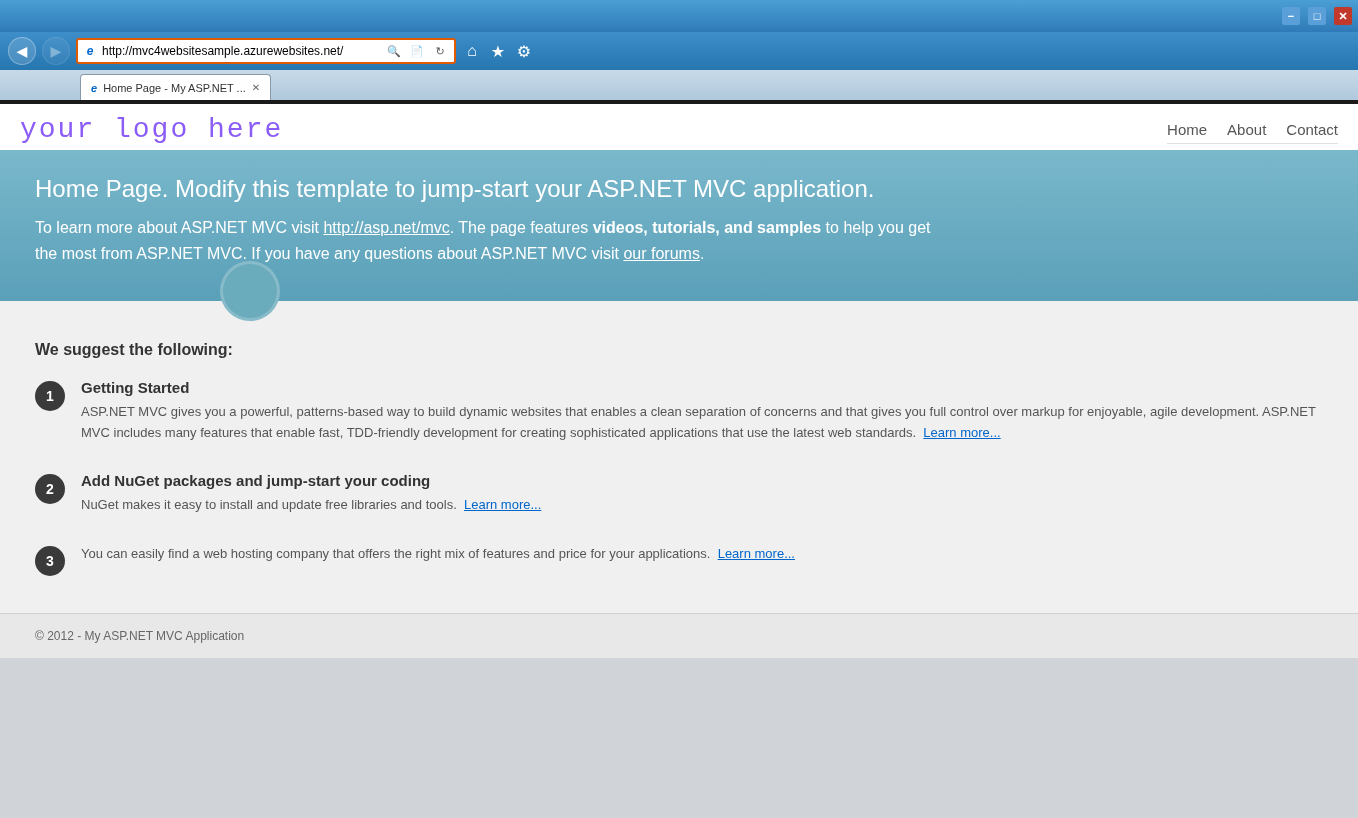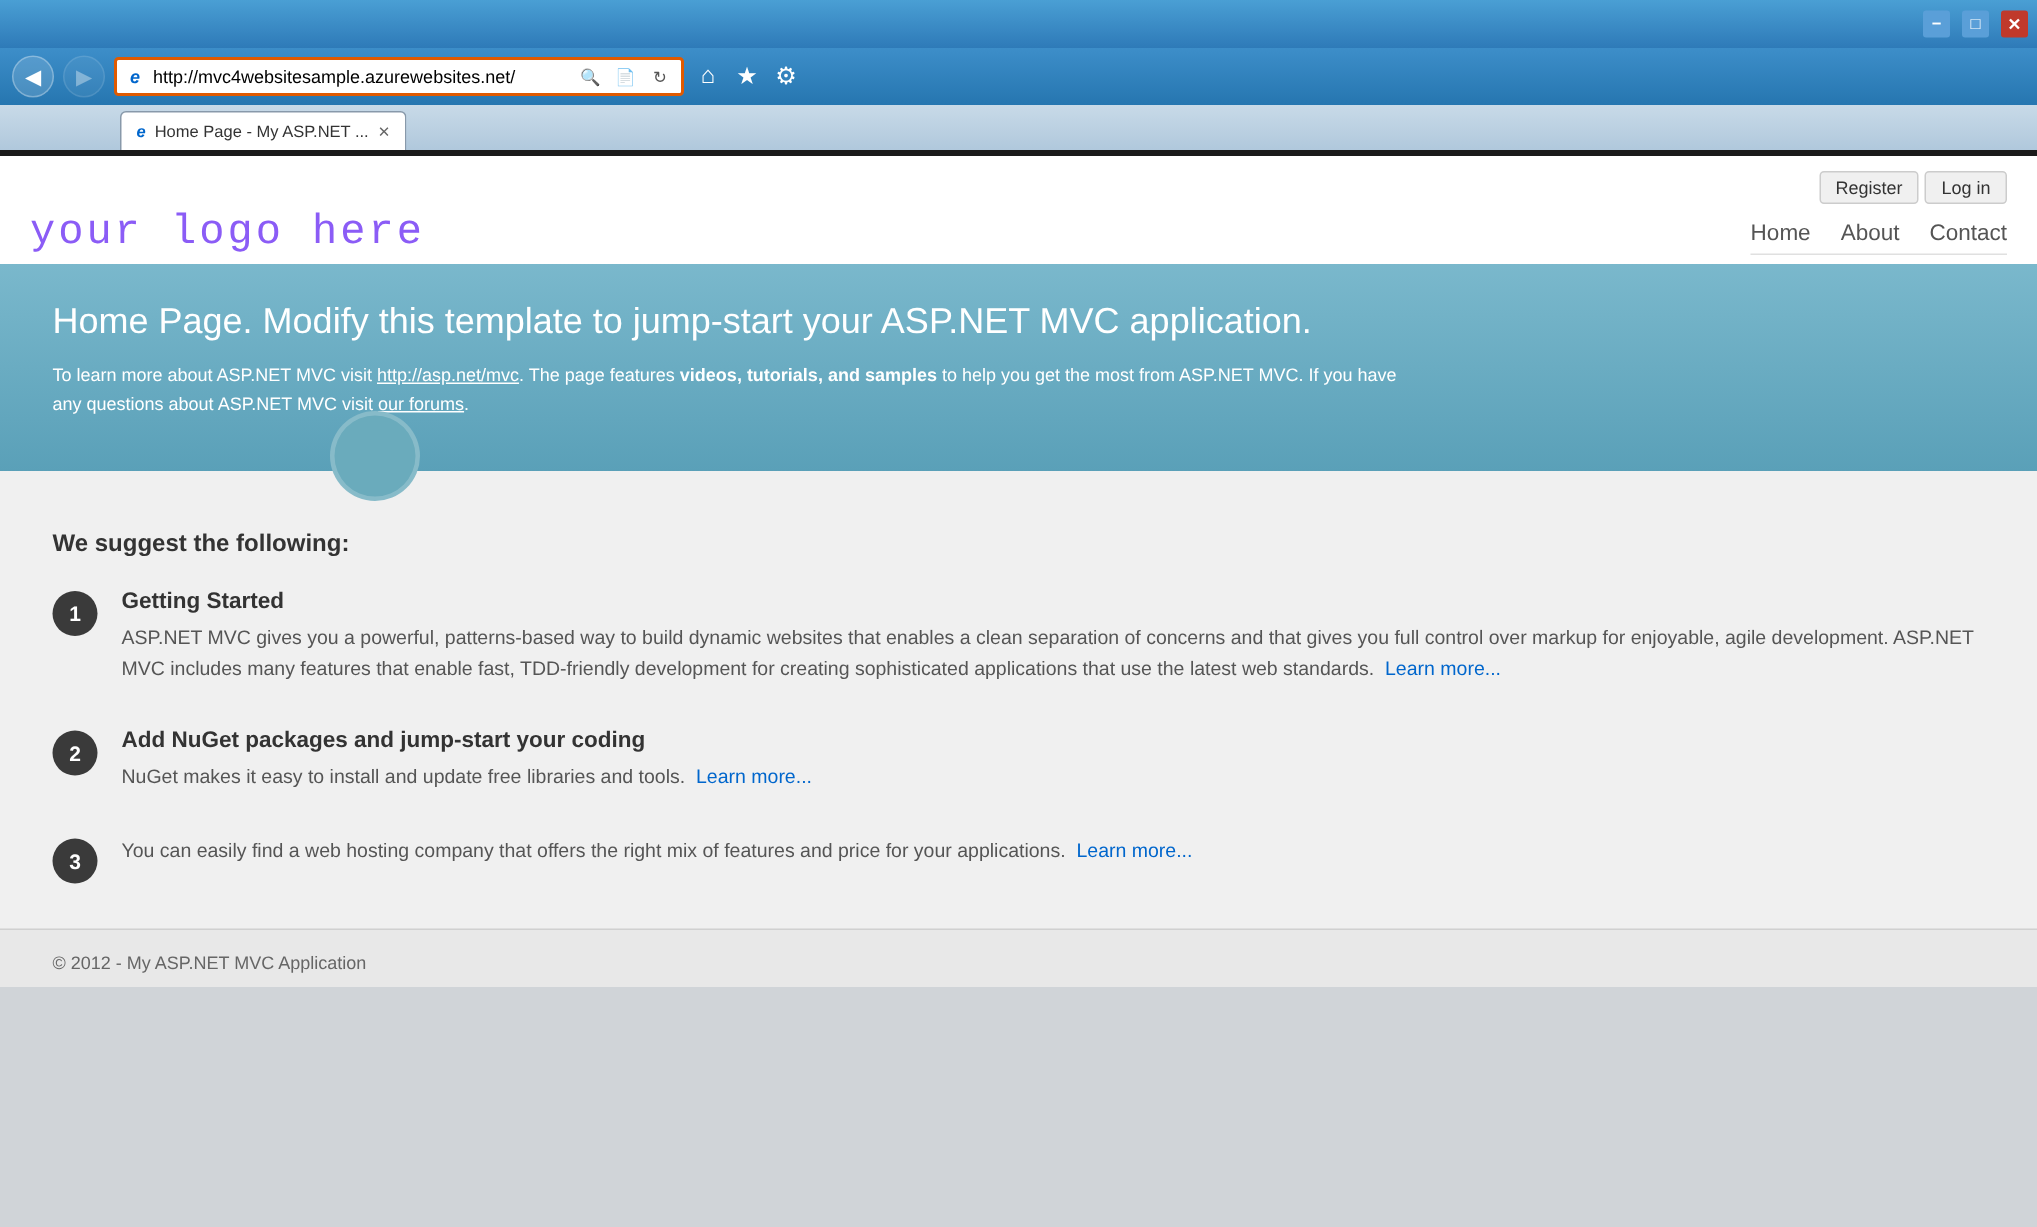--- a/index.html
+++ b/index.html
@@ -257,21 +257,21 @@
       font-size: 24px;
       color: white;
       margin-bottom: 12px;
     }
 
     .hero-title strong {
       font-weight: 400;
     }
 
     .hero-text {
-      font-size: 12px;
+      font-size: 16px;
       color: white;
       line-height: 1.6;
       max-width: 900px;
     }
 
     .hero-link {
       color: white;
       text-decoration: underline;
       cursor: pointer;
     }
@@ -346,20 +346,21 @@
     }
 
     .item-desc {
       font-size: 13px;
       color: #555;
       line-height: 1.6;
     }
 
     .item-link {
       color: #0066cc;
+      text-decoration: underline;
       cursor: pointer;
     }
 
     
     .site-footer {
       background: #e8e8e8;
       border-top: 1px solid #d0d0d0;
       padding: 15px 35px;
       font-size: 12px;
       color: #666;
@@ -411,24 +412,20 @@
       <span>Home Page - My ASP.NET ...</span>
       <span class="tab-close">✕</span>
     </div>
   </div>
 
   <div class="separator-bar"></div>
 
   <div class="site-container">
 
     <div class="site-header">
-      <div class="header-top">
-        <button class="header-btn">Register</button>
-        <button class="header-btn">Log in</button>
-      </div>
       <div style="display:flex; justify-content:space-between; align-items:center;">
         <div class="logo-text">your logo here</div>
         <nav class="nav-bar">
           <a class="nav-link">Home</a>
           <a class="nav-link">About</a>
           <a class="nav-link">Contact</a>
         </nav>
       </div>
     </div>
 

